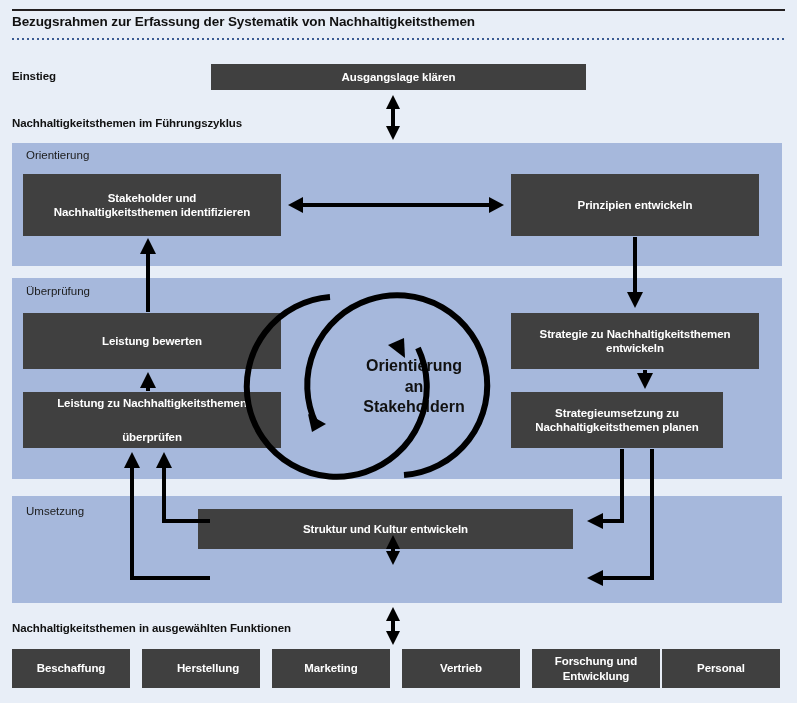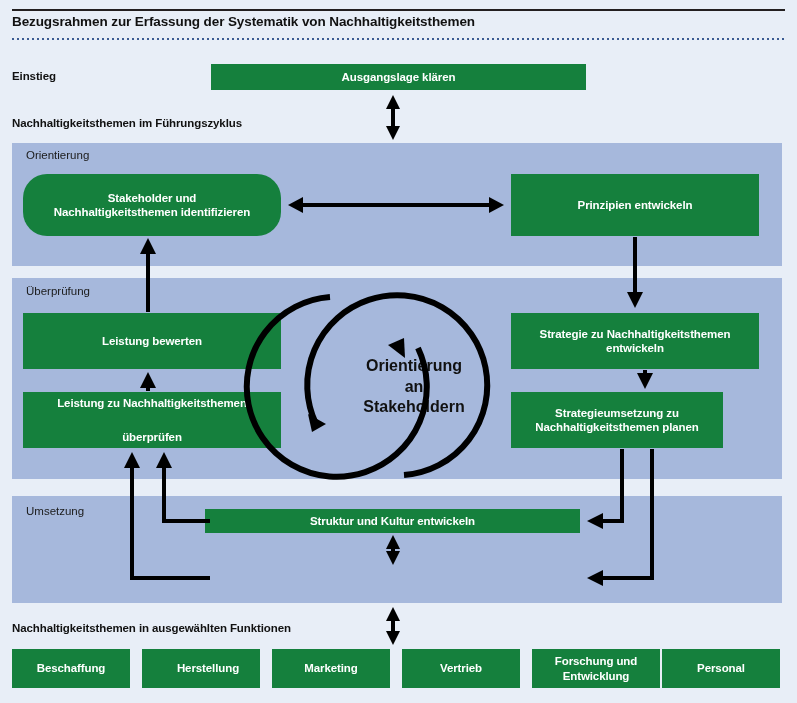--- a/index.html
+++ b/index.html
@@ -38,21 +38,21 @@
     position:absolute;background:#a6b8dc;
   }
   .band-label{
     position:absolute;font-size:11.5px;color:#1b1b1b;font-weight:normal;
     white-space:nowrap;
   }
 
   
   .box{
     position:absolute;
-    background:#15803d;
+    background:#404040;
     color:#ffffff;
     font-size:11.5px;font-weight:bold;
     display:flex;align-items:center;justify-content:center;
     text-align:center;
     line-height:1.22;
     padding:0 6px;
     box-sizing:border-box;
     letter-spacing:-0.1px;
   }
 
@@ -83,21 +83,21 @@
 
   <div class="side-label" style="left:12px;top:70px;">Einstieg</div>
   <div class="side-label" style="left:12px;top:117px;">Nachhaltigkeitsthemen im Führungszyklus</div>
   <div class="side-label" style="left:12px;top:622px;">Nachhaltigkeitsthemen in ausgewählten Funktionen</div>
 
   <div class="box" style="left:211px;top:64px;width:375px;height:26px;">Ausgangslage klären</div>
 
   <div class="band" style="left:12px;top:143px;width:770px;height:123px;"></div>
   <div class="band-label" style="left:26px;top:149px;">Orientierung</div>
 
-  <div class="box" style="left:23px;top:174px;width:258px;height:62px;flex-direction:column;border-radius:24px;">
+  <div class="box" style="left:23px;top:174px;width:258px;height:62px;flex-direction:column;">
     <span>Stakeholder und</span>
     <span>Nachhaltigkeitsthemen identifizieren</span>
   </div>
 
   <div class="box" style="left:511px;top:174px;width:248px;height:62px;">Prinzipien entwickeln</div>
 
   <div class="band" style="left:12px;top:278px;width:770px;height:201px;"></div>
   <div class="band-label" style="left:26px;top:285px;">Überprüfung</div>
 
   <div class="box" style="left:23px;top:313px;width:258px;height:56px;">Leistung bewerten</div>
@@ -121,21 +121,21 @@
     <div class="circle-text">
       <span>Orientierung</span>
       <span>an</span>
       <span>Stakeholdern</span>
     </div>
   </div>
 
   <div class="band" style="left:12px;top:496px;width:770px;height:107px;"></div>
   <div class="band-label" style="left:26px;top:505px;">Umsetzung</div>
 
-  <div class="box" style="left:205px;top:509px;width:375px;height:24px;">Struktur und Kultur entwickeln</div>
+  <div class="box" style="left:198px;top:509px;width:375px;height:40px;">Struktur und Kultur entwickeln</div>
 
 
   <div class="box" style="left:12px;top:649px;width:118px;height:39px;">Beschaffung</div>
   <div class="box" style="left:142px;top:649px;width:118px;height:39px;padding-left:20px;">Herstellung</div>
   <div class="box" style="left:272px;top:649px;width:118px;height:39px;">Marketing</div>
   <div class="box" style="left:402px;top:649px;width:118px;height:39px;">Vertrieb</div>
   <div class="box" style="left:532px;top:630px;width:128px;height:39px;flex-direction:column;margin-top:19px;">
     <span>Forschung und</span>
     <span>Entwicklung</span>
   </div>

